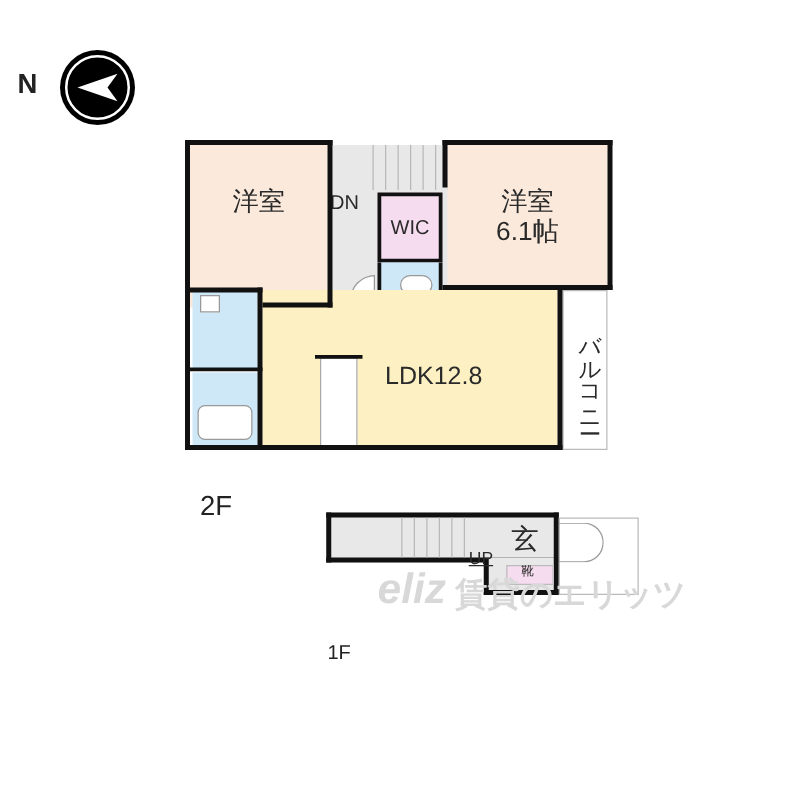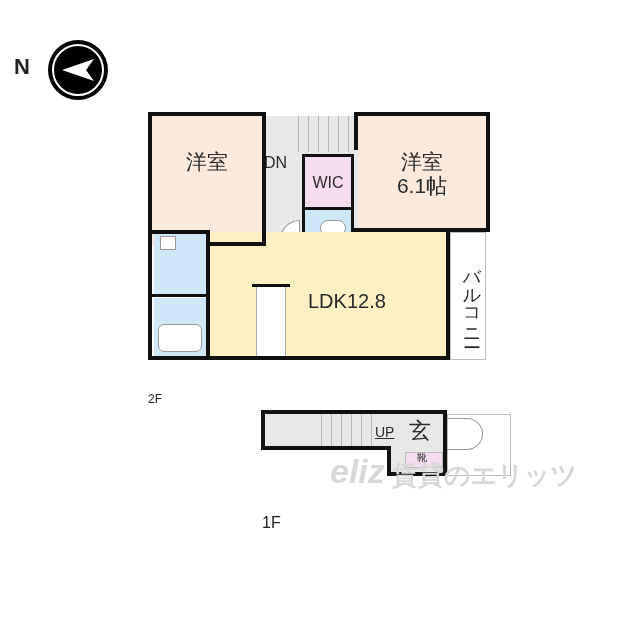--- a/index.html
+++ b/index.html
@@ -3,21 +3,21 @@
   <meta charset="utf-8">
   <style>
     html, body { margin:0; padding:0; background:#ffffff; }
     body { width:640px; height:640px; position:relative; overflow:hidden; font-family:"Liberation Sans", sans-serif; color:#222; }
     .abs { position:absolute; box-sizing:border-box; }
     .room-label { position:absolute; text-align:center; color:#2a2a2a; line-height:1.15; white-space:nowrap; }
     .wall { position:absolute; background:#111; }
     .stairs-line { position:absolute; background:#b8b8b8; width:1px; }
     .compass { position:absolute; left:48px; top:40px; width:60px; height:60px; border-radius:50%; background:#000; }
     .compass-inner { position:absolute; left:4px; top:4px; width:52px; height:52px; border-radius:50%; border:2px solid #fff; box-sizing:border-box; }
-    .watermark { position:absolute; color:#d8d8d8; font-weight:bold; white-space:nowrap;margin-left:28px; }
+    .watermark { position:absolute; color:#d8d8d8; font-weight:bold; white-space:nowrap; }
   </style>
 </head>
 <body>
 
 <div class="abs" style="left:14px;top:54px;font-size:22px;font-weight:bold;">N</div>
 <div class="compass">
   <div class="compass-inner"></div>
   <svg width="60" height="60" style="position:absolute;left:0;top:0">
     <polygon points="14,30 46,19 38,30 46,41" fill="#fff"></polygon>
   </svg>
@@ -77,35 +77,35 @@
   <div class="wall" style="left:114px;top:0;width:4px;height:134px;"></div>
   <div class="wall" style="left:206px;top:0;width:4px;height:38px;"></div>
   <div class="wall" style="left:0;top:118px;width:62px;height:4px;"></div>
   <div class="wall" style="left:58px;top:118px;width:4px;height:130px;"></div>
   <div class="wall" style="left:0;top:182px;width:62px;height:3px;"></div>
   <div class="wall" style="left:62px;top:130px;width:56px;height:4px;"></div>
   <div class="wall" style="left:206px;top:116px;width:136px;height:4px;"></div>
   <div class="wall" style="left:104px;top:172px;width:38px;height:3px;"></div>
 </div>
 
-<div class="abs" style="left:148px;top:392px;font-size:12px;">2F</div>
+<div class="abs" style="left:160px;top:392px;font-size:22px;">2F</div>
 
 <div class="abs" style="left:261px;top:410px;width:250px;height:70px;">
   <div class="abs" style="left:0;top:0;width:186px;height:40px;background:#e8e8e8;border:4px solid #111;border-right:none;"></div>
   <div class="abs" style="left:126px;top:36px;width:60px;height:30px;background:#e8e8e8;border:4px solid #111;border-top:none;border-right:none;"></div>
   <div class="wall" style="left:182px;top:0;width:4px;height:66px;"></div>
   <div class="abs" style="left:60px;top:4px;width:60px;height:32px;">
     <div class="stairs-line" style="left:0;top:0;height:32px;"></div>
     <div class="stairs-line" style="left:10px;top:0;height:32px;"></div>
     <div class="stairs-line" style="left:20px;top:0;height:32px;"></div>
     <div class="stairs-line" style="left:30px;top:0;height:32px;"></div>
     <div class="stairs-line" style="left:40px;top:0;height:32px;"></div>
     <div class="stairs-line" style="left:50px;top:0;height:32px;"></div>
   </div>
-  <div class="room-label" style="left:114px;top:14px;font-size:14px;text-decoration:underline;">UP</div>
+  <div class="room-label" style="left:114px;top:28px;font-size:14px;text-decoration:underline;">UP</div>
   <div class="room-label" style="left:148px;top:8px;font-size:22px;">玄</div>
   <div class="abs" style="left:144px;top:42px;width:38px;height:16px;background:#f6dcef;border:1px solid #bbb;"></div>
   <div class="room-label" style="left:156px;top:42px;font-size:10px;">靴</div>
   <div class="abs" style="left:186px;top:4px;width:64px;height:62px;border:1px solid #bbb;"></div>
   <div class="abs" style="left:186px;top:8px;width:36px;height:32px;border:1px solid #999;border-left:none;border-radius:0 30px 30px 0;"></div>
 </div>
 
 <div class="abs" style="left:262px;top:486px;font-size:16px;margin-top:28px;">1F</div>
 
 <div class="watermark" style="left:302px;top:452px;font-size:34px;font-style:italic;">eliz</div>

